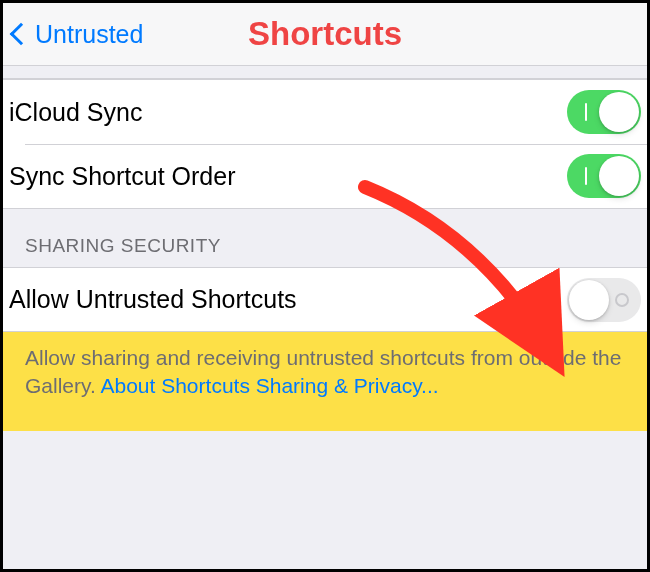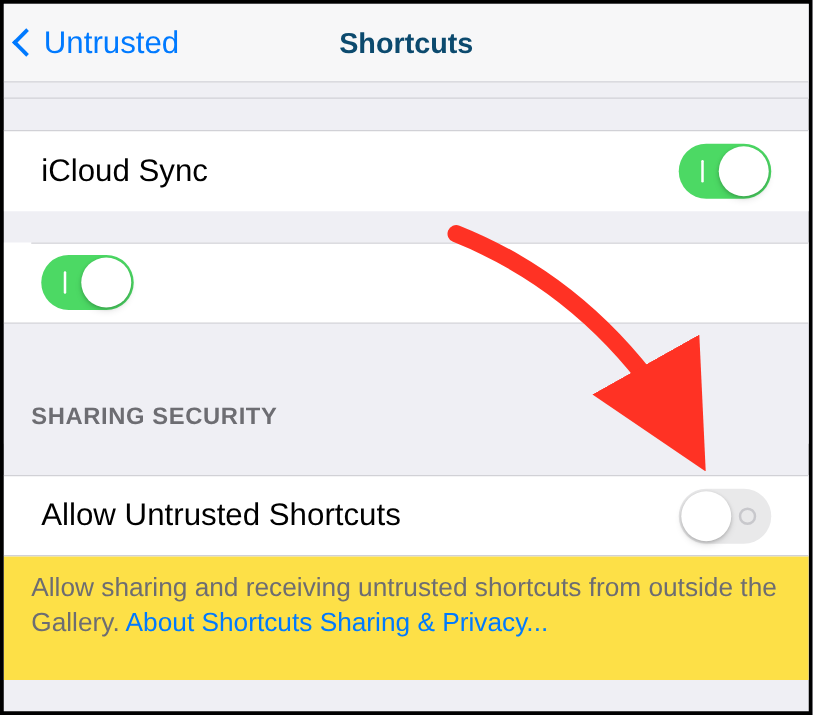--- a/index.html
+++ b/index.html
@@ -39,38 +39,37 @@
       border-left: 3px solid #007aff;
       border-bottom: 3px solid #007aff;
       transform: rotate(45deg);
       margin-right: 6px;
     }
     .title {
       position: absolute;
       left: 0;
       right: 0;
       text-align: center;
-      font-size: 23px;
+      font-size: 33px;
       font-weight: 600;
-      color: #0c4a6e;
+      color: #ef4444;
       pointer-events: none;
     }
     .spacer-top {
       height: 13px;
       background: #efeff4;
       border-bottom: 1px solid #d1d1d6;
     }
     .row {
       background: #fff;
       display: flex;
       align-items: center;
       justify-content: space-between;
-      padding: 0 30px;
+      padding: 0 6px;
       height: 65px;
-      margin-top: 25px;
     }
     .row + .row {
       position: relative;
     }
     .row + .row::before {
       content: "";
       position: absolute;
       top: 0;
       left: 22px;
       right: 0;
@@ -83,26 +82,25 @@
       font-weight: 400;
     }
     .group-bottom {
       border-bottom: 1px solid #d1d1d6;
     }
     .group-top {
       border-top: 1px solid #d1d1d6;
     }
     .section-header {
       background: #efeff4;
-      padding: 64px 22px 10px 22px;
+      padding: 26px 22px 10px 22px;
       font-size: 19px;
       letter-spacing: 0.5px;
       color: #6d6d72;
       text-transform: uppercase;
-      font-weight: bold;
     }
     .footer {
       background: #fde047;
       padding: 12px 22px 30px 22px;
       font-size: 21px;
       line-height: 1.35;
       color: #6d6d72;
     }
     .footer-link {
       color: #007aff;
@@ -176,20 +174,21 @@
 
 <div class="row group-top">
   <span class="row-label">iCloud Sync</span>
   <div class="toggle on">
     <span class="tick"></span>
     <span class="knob"></span>
   </div>
 </div>
 
 <div class="row group-bottom">
+  <span class="row-label">Sync Shortcut Order</span>
   <div class="toggle on">
     <span class="tick"></span>
     <span class="knob"></span>
   </div>
 </div>
 
 <div class="section-header">SHARING SECURITY</div>
 
 <div class="row group-top group-bottom" style="position:relative;text-align:right;">
   <span class="row-label">Allow Untrusted Shortcuts</span>

